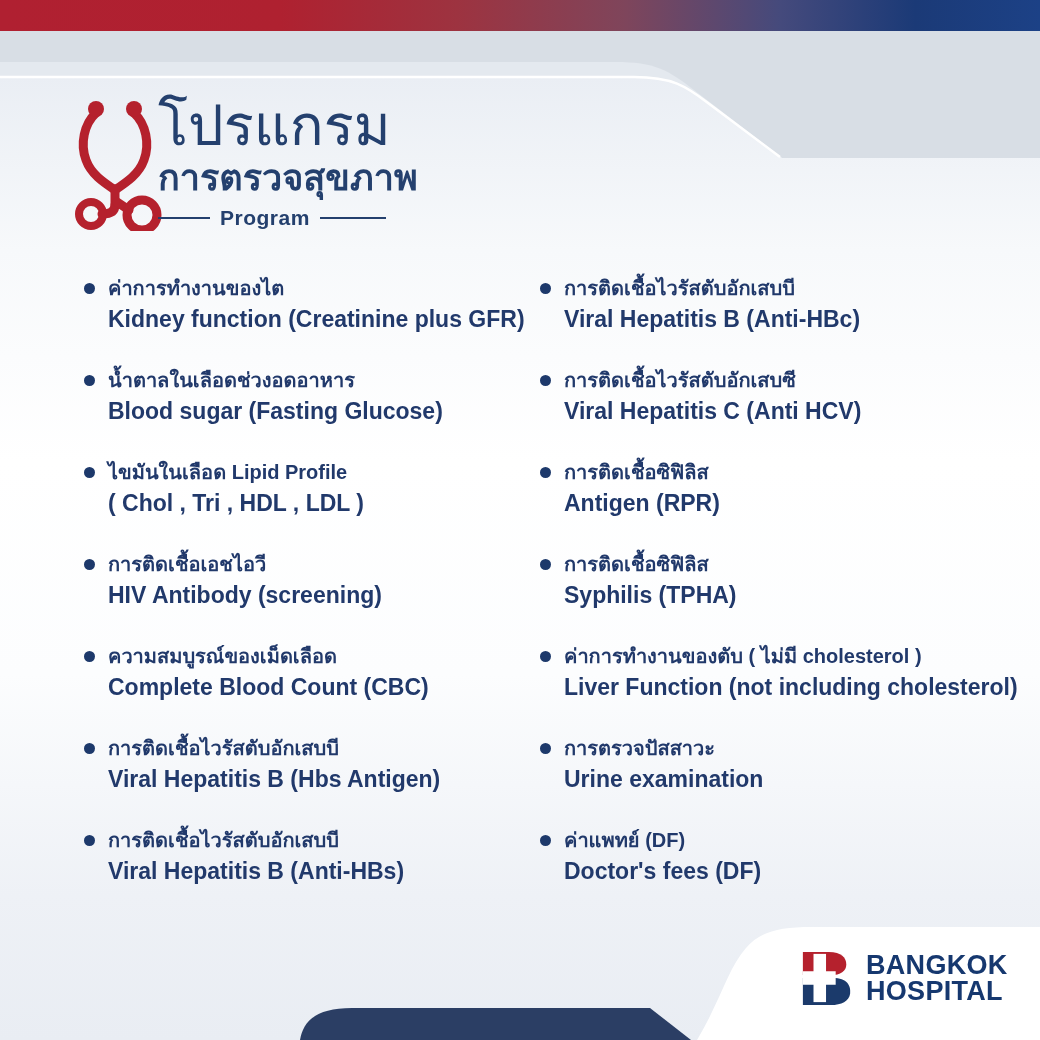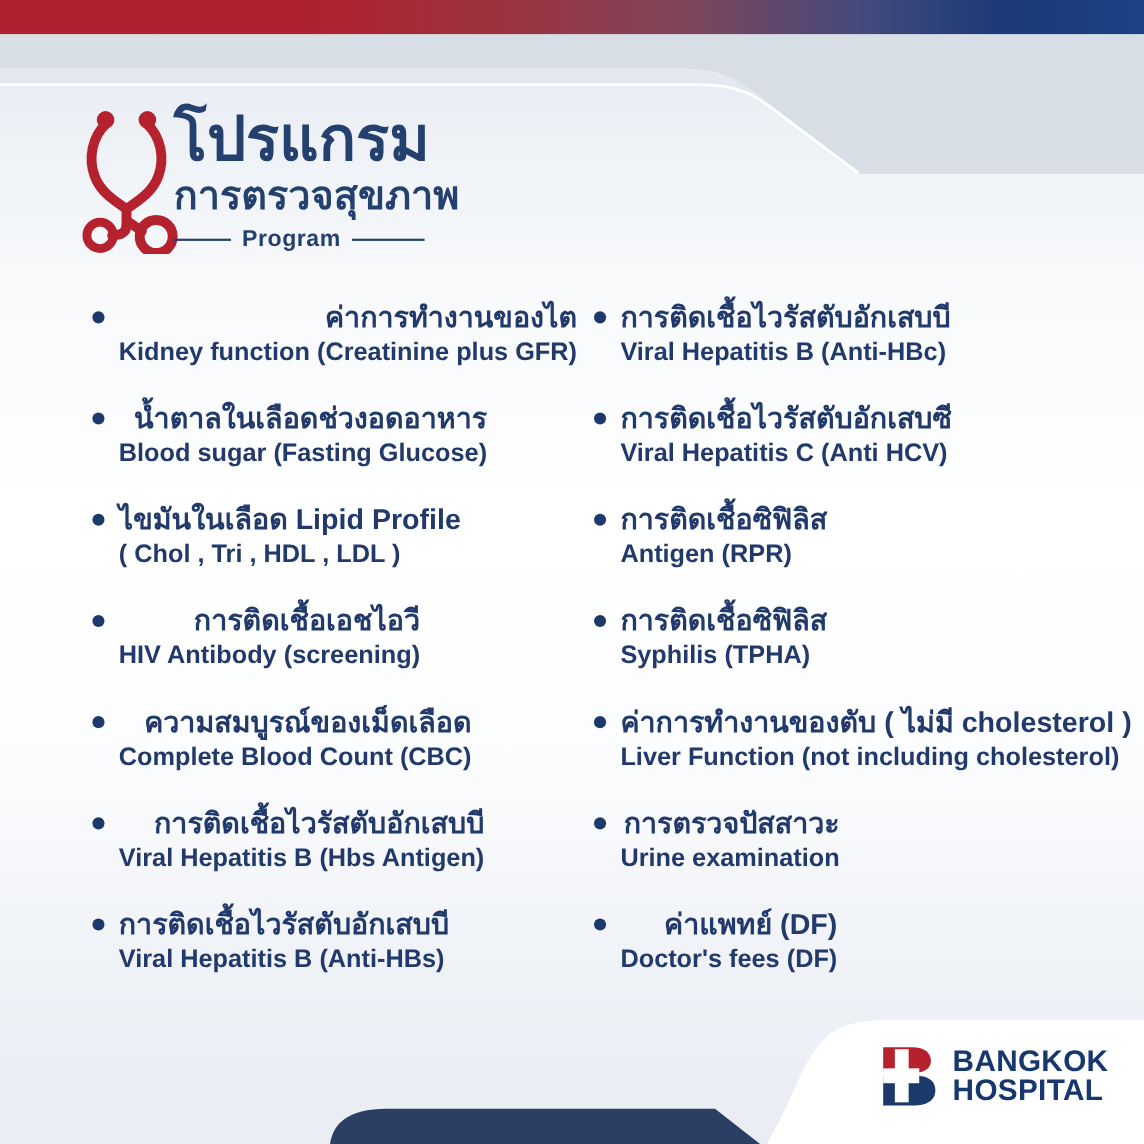--- a/index.html
+++ b/index.html
@@ -7,35 +7,35 @@
     position:relative;width:1040px;height:1040px;overflow:hidden;
     font-family:"Liberation Sans","DejaVu Sans",sans-serif;
   }
   .bg-svg{position:absolute;inset:0;z-index:0;display:block;}
   .content{position:absolute;inset:0;z-index:1;}
 
   
   .header{position:absolute;left:70px;top:95px;}
   .steth{position:absolute;left:0;top:4px;}
   .header-text{position:absolute;left:88px;top:0;white-space:nowrap;}
-  .title-thai{font-size:56px;font-weight:700;color:#24406e;line-height:1.1;letter-spacing:0px;}
+  .title-thai{font-size:56px;font-weight:400;color:#24406e;line-height:1.1;letter-spacing:0px;}
   .subtitle-thai{font-size:36px;font-weight:700;color:#24406e;line-height:1.15;margin-top:0;}
   .program-row{display:flex;align-items:center;margin-top:8px;width:238px;}
   .program-row .rule{height:2.5px;background:#24406e;flex:1;}
   .program-row .rule.left{max-width:52px;}
   .program-row .rule.right{max-width:66px;}
   .program-label{font-size:21px;font-weight:700;color:#24406e;padding:0 10px;letter-spacing:0.5px;}
 
   
   .col{position:absolute;top:272px;}
   .col.left{left:84px;width:440px;}
   .col.right{left:540px;width:480px;}
   .item{display:flex;margin-bottom:30px;}
   .bullet{width:11px;height:11px;border-radius:50%;background:#1d396b;margin:11px 13px 0 0;flex:none;}
-  .item .thai{font-size:26px;font-weight:700;color:#21396b;line-height:32px;white-space:nowrap;text-align:right;}
+  .item .thai{font-size:20px;font-weight:700;color:#21396b;line-height:32px;white-space:nowrap;}
   .item .en{font-size:23px;font-weight:700;color:#21396b;line-height:30px;white-space:nowrap;}
 
   
   .brand{position:absolute;left:800px;top:948px;display:flex;align-items:center;}
   .brand-text{margin-left:12px;color:#16386f;font-weight:700;font-size:27px;line-height:26px;letter-spacing:0.3px;}
 </style>
 </head>
 <body>
 
 <div class="canvas">

